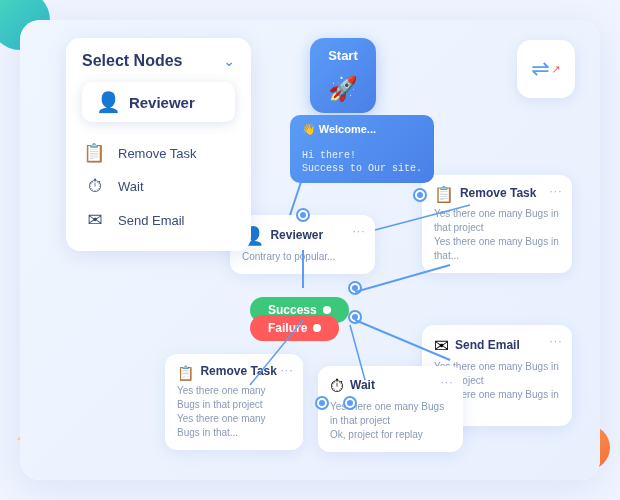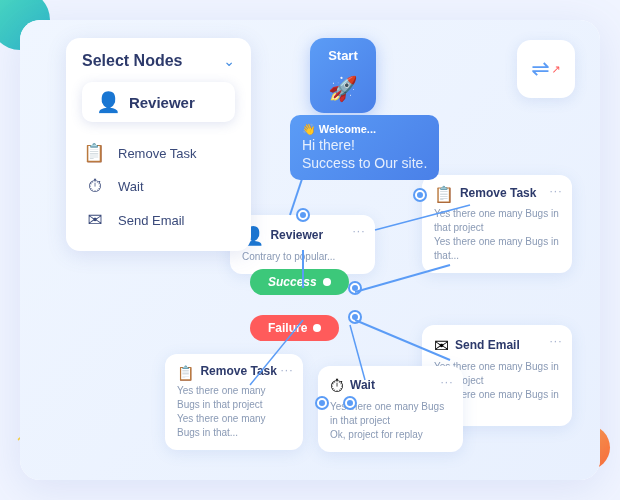--- a/index.html
+++ b/index.html
@@ -177,26 +177,27 @@
       background: linear-gradient(135deg, #5b9cf6, #4a80e8);
       border-radius: 10px;
       padding: 8px 12px;
       z-index: 6;
       min-width: 120px;
     }
     .welcome-title {
       color: white;
       font-size: 11px;
       font-weight: 700;
-      margin-bottom: 0;
+      margin-bottom: 13px;
     }
     .welcome-text {
       color: rgba(255,255,255,0.85);
-      font-size: 14px;
+      font-size: 10px;
       line-height: 1.3;
+      font-family: Liberation Mono, monospace;
     }
 
     
     .flow-icon-box {
       position: absolute;
       top: 20px; right: 25px;
       width: 58px; height: 58px;
       background: white;
       border-radius: 14px;
       box-shadow: 0 3px 14px rgba(80,120,200,0.14);
@@ -221,23 +222,22 @@
       padding: 6px 18px;
       font-size: 12px;
       font-weight: 700;
       color: white;
       display: flex;
       align-items: center;
       gap: 6px;
     }
     .success-btn {
       background: #3cc87a;
-      top: 249px;
+      top: 277px;
       left: 230px;
-      font-style: italic;
     }
     .failure-btn {
       background: #ff5b5b;
       top: 295px;
       left: 230px;
     }
     .status-dot {
       width: 8px; height: 8px;
       background: white;
       border-radius: 50%;

